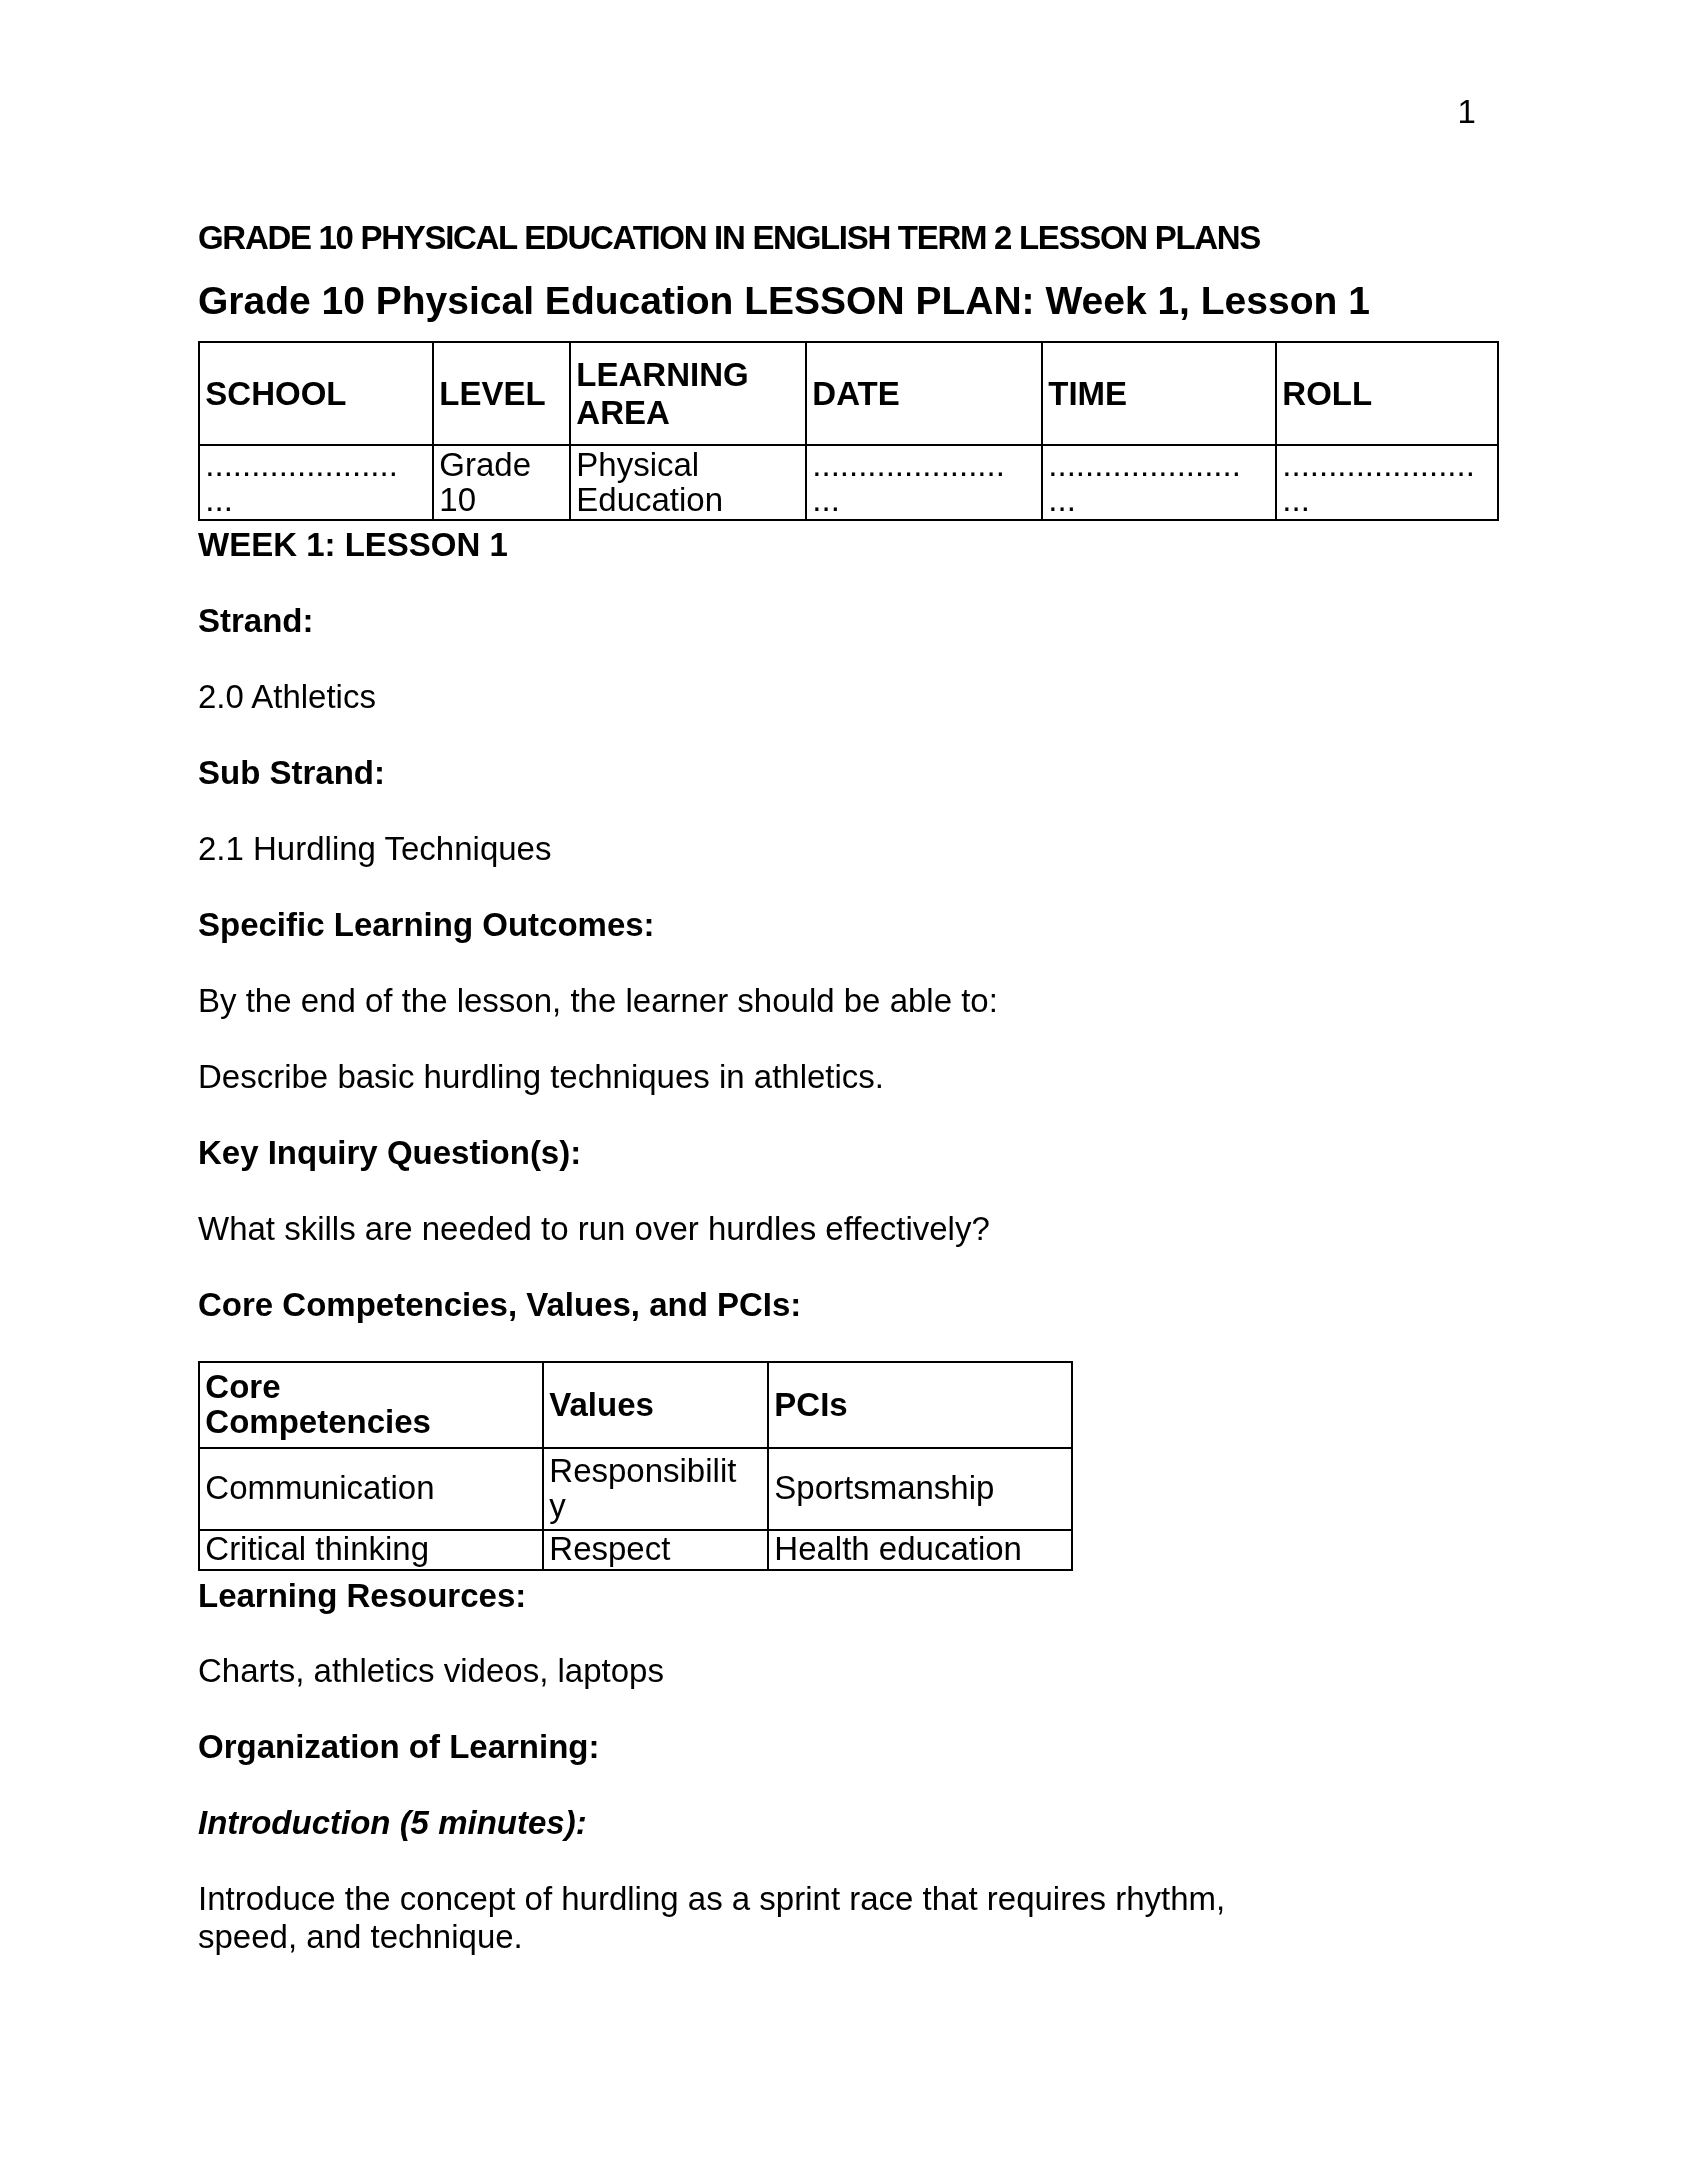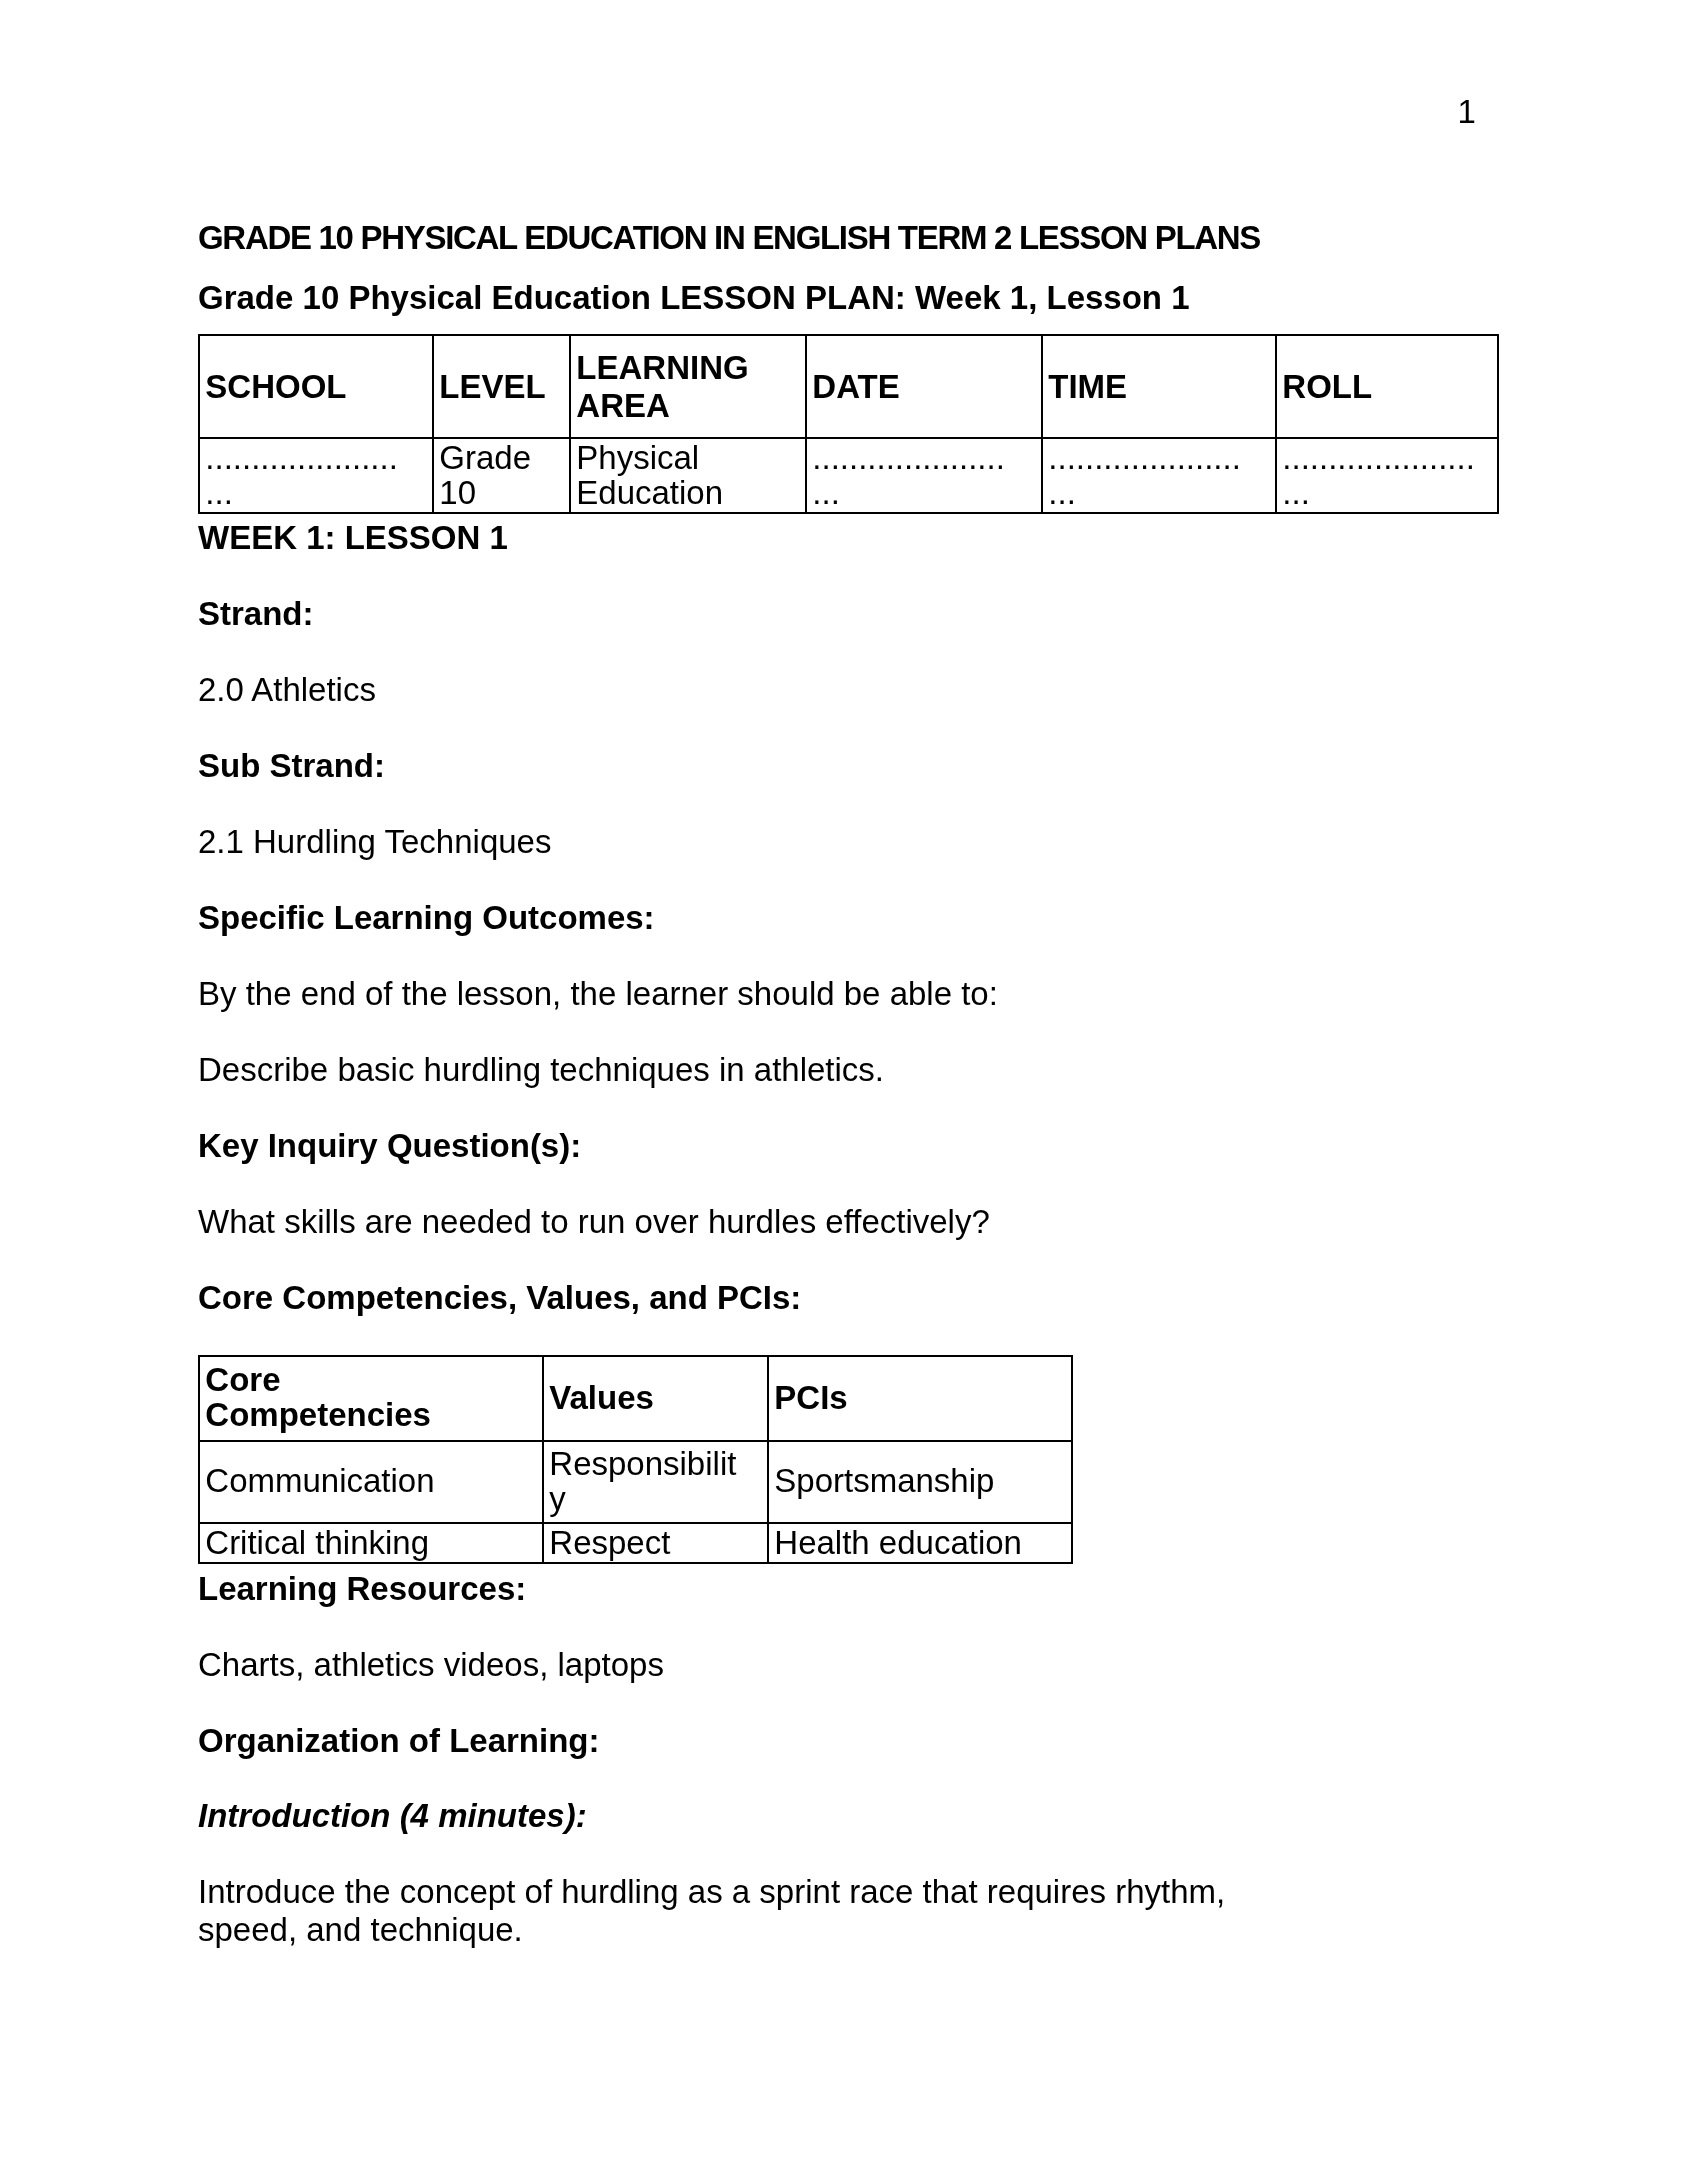--- a/index.html
+++ b/index.html
@@ -12,21 +12,21 @@
     font-size:33px; line-height:1.15;
   }
   p { margin:0 0 38px 0; white-space:pre-wrap; }
   .b  { font-weight:bold; }
   .bi { font-weight:bold; font-style:italic; }
   .pageno { text-align:right; margin:0 13.2px 88px 0; }
   .doc-title {
     font-size:33px; font-weight:bold; letter-spacing:-1.3px;
     margin:0 0 22.5px 0; white-space:nowrap;
   }
-  .doc-subtitle { font-size:33px; font-weight:bold; margin:0 0 16.5px 0; white-space:nowrap; }
+  .doc-subtitle { font-size:39px; font-weight:bold; margin:0 0 16.5px 0; white-space:nowrap; }
   table { border-collapse:collapse; table-layout:fixed; }
   th, td {
     border:2px solid #000000; padding:1.3px 5.3px;
     white-space:pre-wrap; overflow:hidden; text-align:left;
     font-size:33px;
   }
   
   .info { width:1297px;padding-left:38px; }
   .info th { height:99px; vertical-align:middle; font-weight:bold; }
   .info td { height:69px; vertical-align:top; line-height:1.06; }
@@ -125,16 +125,16 @@
     <td>Health education</td>
   </tr>
 </tbody>
   </table>
 
 <p class="b tight">Learning Resources:</p>
 <p>Charts, athletics videos, laptops</p>
 
 <p class="b">Organization of Learning:</p>
 
-<p class="bi">Introduction (4 minutes):</p>
+<p class="bi">Introduction (5 minutes):</p>
 <p>Introduce the concept of hurdling as a sprint race that requires rhythm,
 speed, and technique.</p>
 
 
 </body></html>

